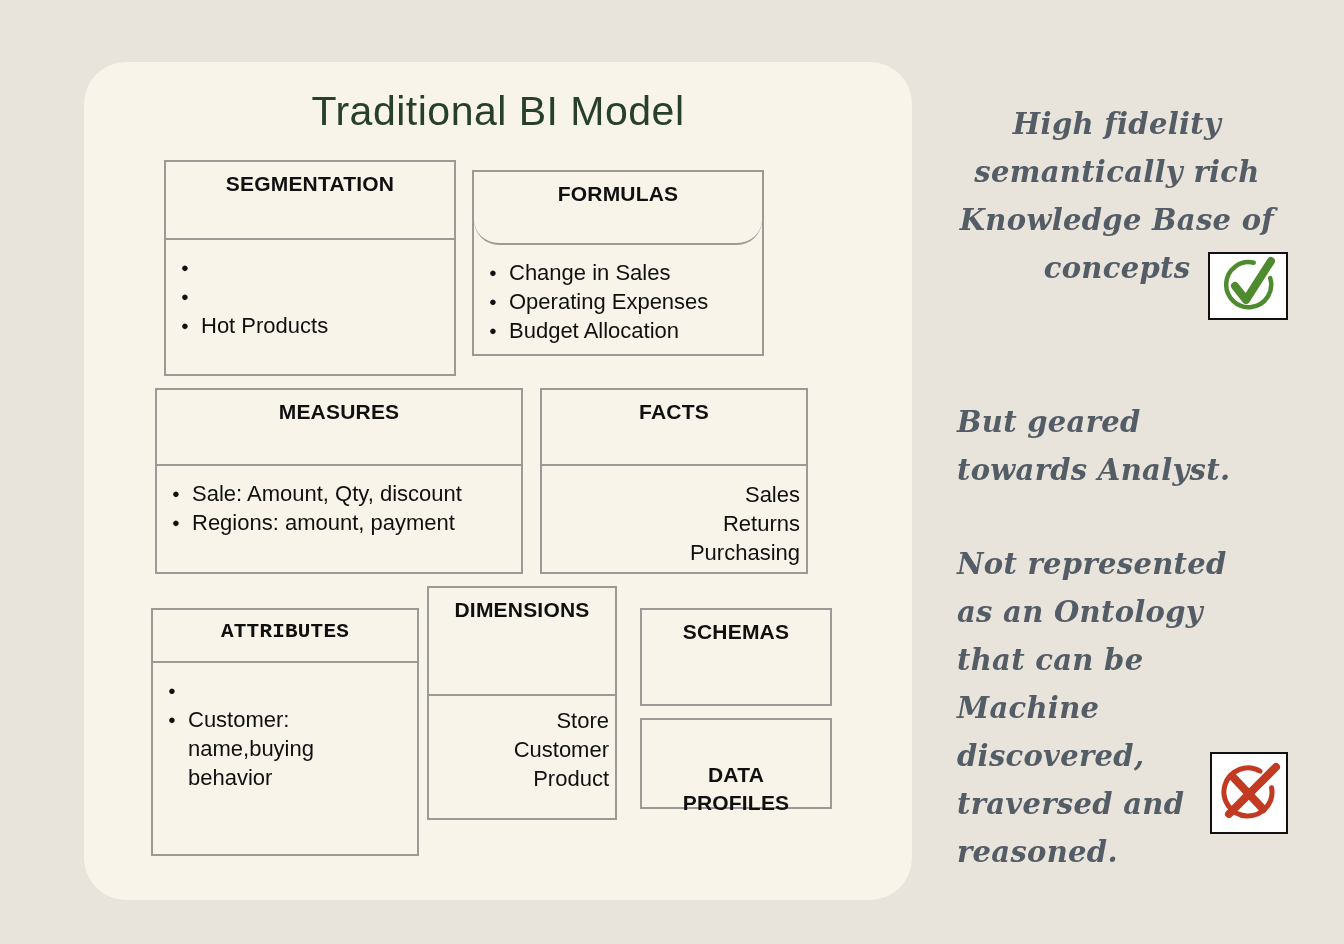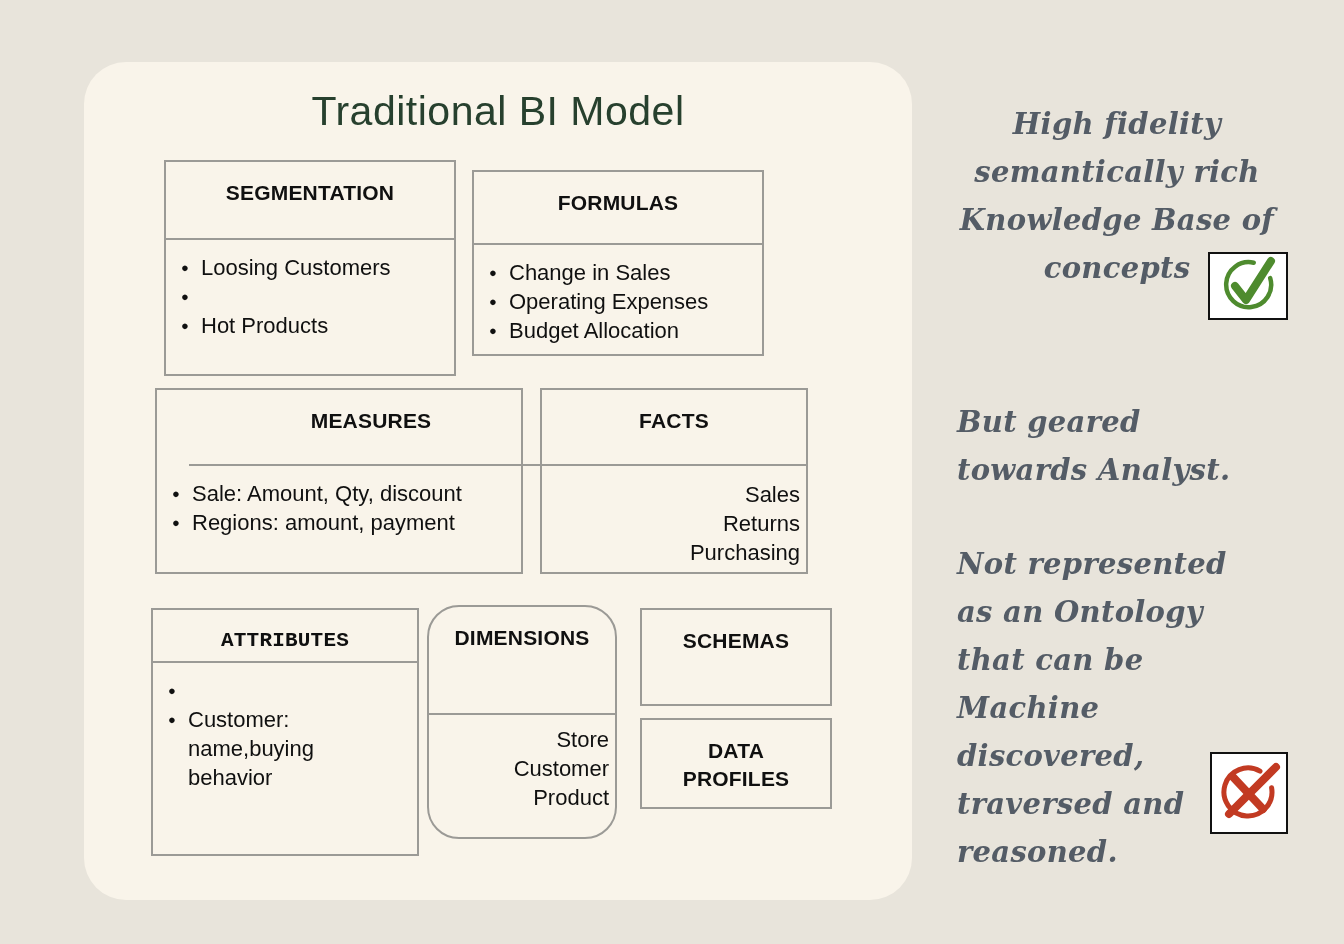--- a/index.html
+++ b/index.html
@@ -46,21 +46,21 @@
     position: absolute;
     background: var(--panel-bg);
     border: 2px solid var(--box-border);
     color: var(--box-text);
   }
   .dbox-header {
     width: 100%;
     text-align: center;
     font-weight: bold;
     font-size: 21px;
-    padding-top: 19px;
+    padding-top: 10px;
     letter-spacing: 0.2px;
   }
   .dbox-header.divided { border-bottom: 2px solid var(--box-border); }
   .dbox-body {
     font-size: 22px;
     line-height: 29px;
     padding: 13px 8px 0 13px;
   }
   ul.blist { list-style: none; margin: 0; padding: 0; }
   ul.blist li { display: flex; align-items: flex-start; }
@@ -114,35 +114,34 @@
     <div class="panel-title">Traditional BI Model</div>
 
     <div class="dbox box-segmentation" style="left:80px; top:98px; width:292px; height:216px;">
       <div class="dbox-header divided" style="height:78px;">
         <span>SEGMENTATION</span>
       </div>
       <div class="dbox-body">
         <ul class="blist">
           <li>
             <span class="bul">●</span>
-            <span class="btxt">Loosing Customers</span>
             </li>
           <li>
             <span class="bul">●</span>
             </li>
           <li>
             <span class="bul">●</span>
             <span class="btxt">Hot Products</span>
             </li>
         </ul>
       </div>
     </div>
 
     <div class="dbox box-formulas" style="left:388px; top:108px; width:292px; height:186px;">
-      <div class="dbox-header divided" style="height:73px;">
+      <div class="dbox-header divided" style="height:73px;border-radius:25px;">
         <span>FORMULAS</span>
       </div>
       <div class="dbox-body">
         <ul class="blist">
           <li>
             <span class="bul">●</span>
             <span class="btxt">Change in Sales</span>
             </li>
           <li>
             <span class="bul">●</span>
@@ -150,21 +149,21 @@
             </li>
           <li>
             <span class="bul">●</span>
             <span class="btxt">Budget Allocation</span>
             </li>
         </ul>
       </div>
     </div>
 
     <div class="dbox box-measures" style="left:71px; top:326px; width:368px; height:186px;">
-      <div class="dbox-header divided" style="height:76px;margin-left:32px;">
+      <div class="dbox-header divided" style="height:76px;">
         <span>MEASURES</span>
       </div>
       <div class="dbox-body">
         <ul class="blist">
           <li>
             <span class="bul">●</span>
             <span class="btxt">Sale: Amount, Qty, discount</span>
             </li>
           <li>
             <span class="bul">●</span>
@@ -197,41 +196,41 @@
             <span class="bul">●</span>
             </li>
           <li>
             <span class="bul">●</span>
             <span class="btxt">Customer: name,buying behavior</span>
             </li>
         </ul>
       </div>
     </div>
 
-    <div class="dbox box-dimensions" style="left:343px; top:543px; width:190px; height:234px;border-radius:32px;">
+    <div class="dbox box-dimensions" style="left:343px; top:524px; width:190px; height:234px;">
       <div class="dbox-header divided" style="height:108px;">
         <span>DIMENSIONS</span>
       </div>
       <div class="dbox-body">
         <div class="clines">
           <div>Store</div>
           <div>Customer</div>
           <div>Product</div>
         </div>
       </div>
     </div>
 
     <div class="dbox box-schemas" style="left:556px; top:546px; width:192px; height:98px;">
       <div class="dbox-header">
         <span>SCHEMAS</span>
       </div>
     </div>
 
     <div class="dbox box-data-profiles" style="left:556px; top:656px; width:192px; height:91px;">
-      <div class="dbox-header wrap-title" style="padding-top:17px;">
+      <div class="dbox-header wrap-title" style="padding-top:17px;margin-top:24px;">
         <span>DATA PROFILES</span>
       </div>
     </div>
 
   </div>
 
   <div class="note" style="left:957px; top:100px; width:320px;text-align:center;">High fidelity semantically rich Knowledge Base of concepts</div>
 
   <div class="mark-box" style="left:1208px; top:252px; width:80px; height:68px;">
     <svg width="72" height="64" viewBox="0 0 72 64" aria-hidden="true">

